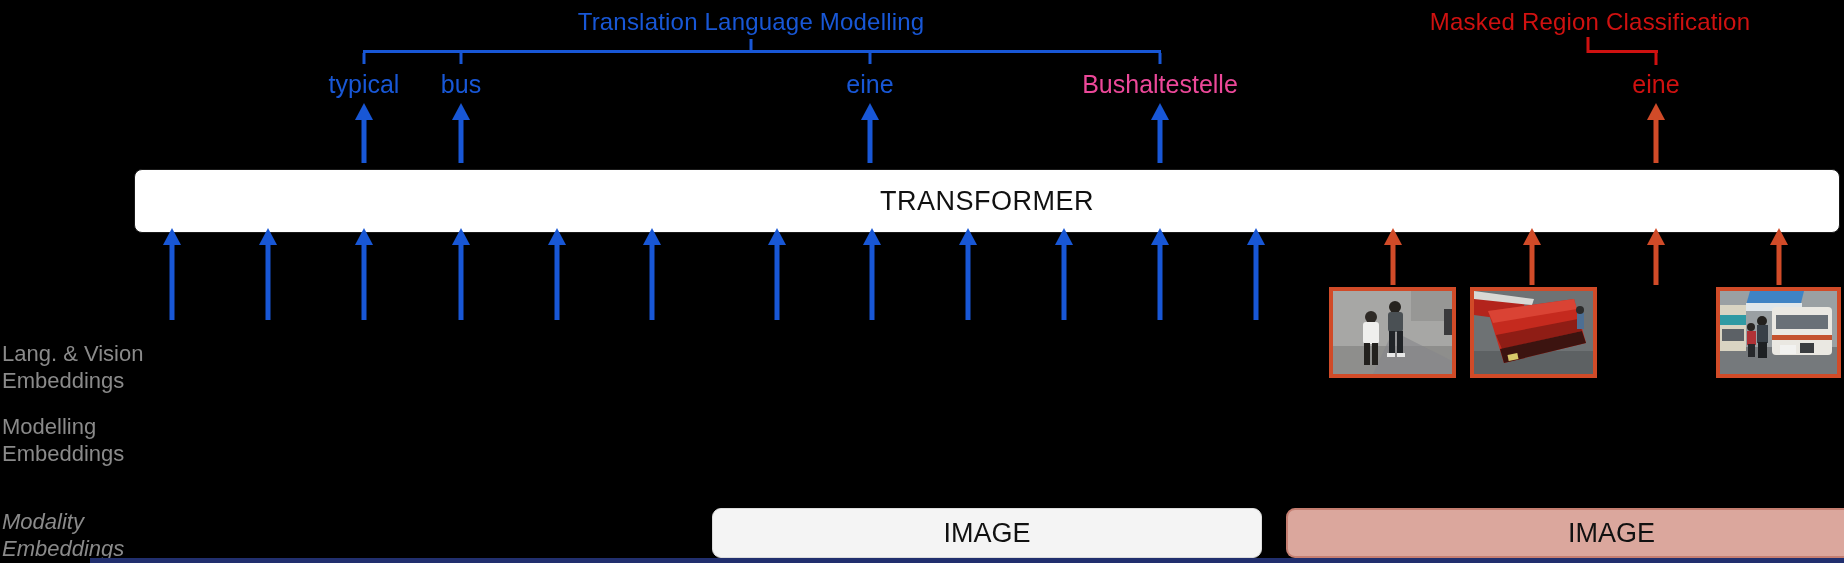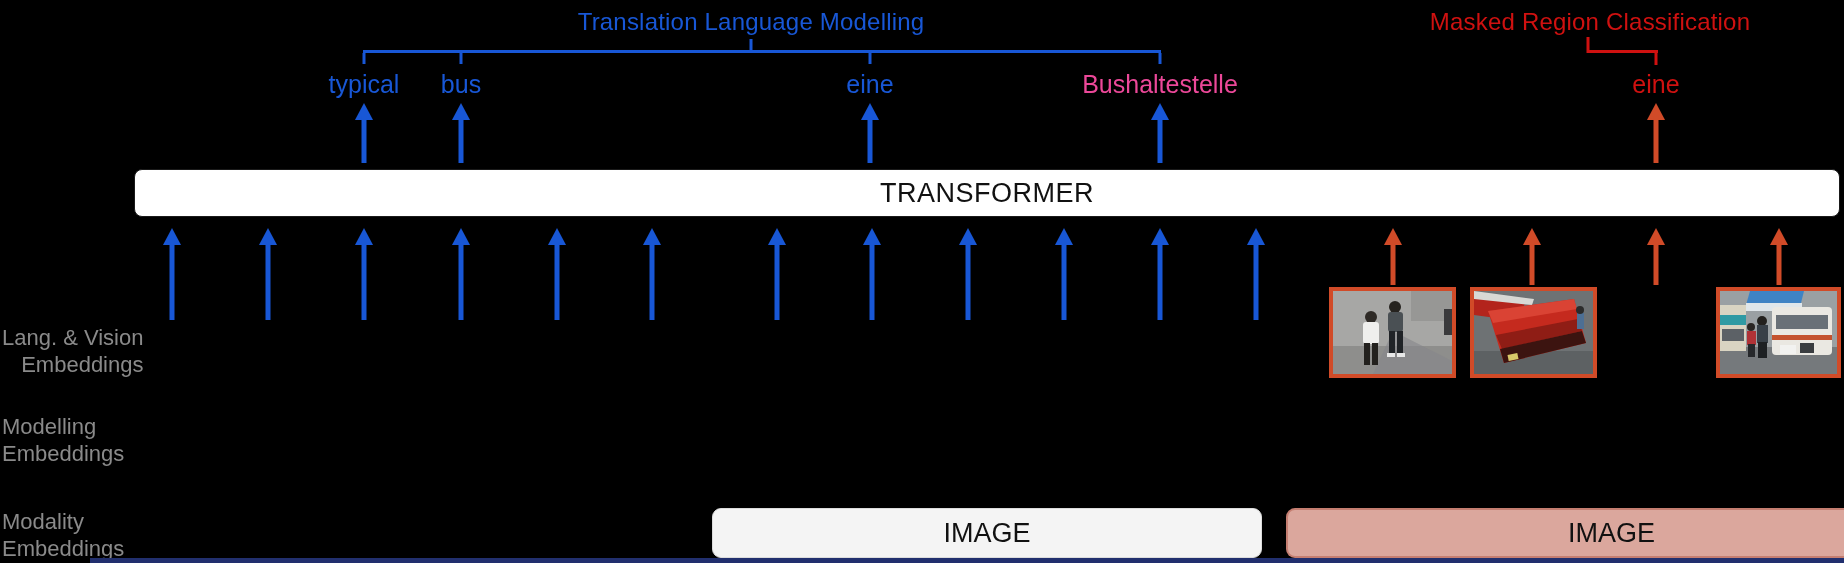--- a/index.html
+++ b/index.html
@@ -23,21 +23,21 @@
   
   .up-arrow{position:absolute; width:18px; transform:translateX(-50%);}
   .up-arrow .stem{position:absolute; left:50%; transform:translateX(-50%); top:13px; bottom:0; width:5px;}
   .up-arrow .head{position:absolute; left:50%; transform:translateX(-50%); top:0; width:0; height:0;
     border-left:9px solid transparent; border-right:9px solid transparent;}
   .blue .stem{background:#1857d6;} .blue .head{border-bottom:17px solid #1857d6;}
   .orange .stem{background:#d14b28;} .orange .head{border-bottom:17px solid #d14b28;}
 
   
   #transformer{
-    left:134px; top:169px; width:1706px; height:48px; background:#fff;
+    left:134px; top:169px; width:1706px; height:64px; background:#fff;
     border:1px solid #1a1a1a; border-radius:8px; box-sizing:border-box;
     display:flex; align-items:center; justify-content:center;
     font-size:27px; color:#111; letter-spacing:0.5px;
   }
 
   
   .row-label{color:#8a8a8a; font-size:22px; line-height:27px; left:2px;}
 
   
   .mod-bar{
@@ -233,29 +233,29 @@
 
       <circle cx="42" cy="30" r="5" fill="#23211e"></circle>
       <rect x="37" y="34" width="11" height="18" fill="#384048"></rect>
       <rect x="38" y="51" width="9" height="16" fill="#1d2023"></rect>
       <circle cx="31" cy="36" r="4" fill="#2a2624"></circle>
       <rect x="27" y="40" width="9" height="14" fill="#b03236"></rect>
       <rect x="28" y="53" width="7" height="13" fill="#26282b"></rect>
     </svg>
   </div>
 
-  <div class="abs row-label" style="top:324px;text-align:right;">
+  <div class="abs row-label" style="top:340px;">
     <div>Lang. &amp; Vision</div>
     <div>Embeddings</div>
   </div>
   <div class="abs row-label" style="top:413px;">
     <div>Modelling</div>
     <div>Embeddings</div>
   </div>
-  <div class="abs row-label" style="top:508px;">
+  <div class="abs row-label" style="top:508px;font-style:italic;">
     <div>Modality</div>
     <div>Embeddings</div>
   </div>
 
   <div class="abs mod-bar" id="bar-german" style="left: 712px; width: 550px; background-color: rgb(244, 244, 244);">
     <span>IMAGE</span>
   </div>
   <div class="abs mod-bar" id="bar-image" style="left: 1286px; width: 651px; background-color: rgb(219, 167, 157);">
     <span>IMAGE</span>
   </div>

